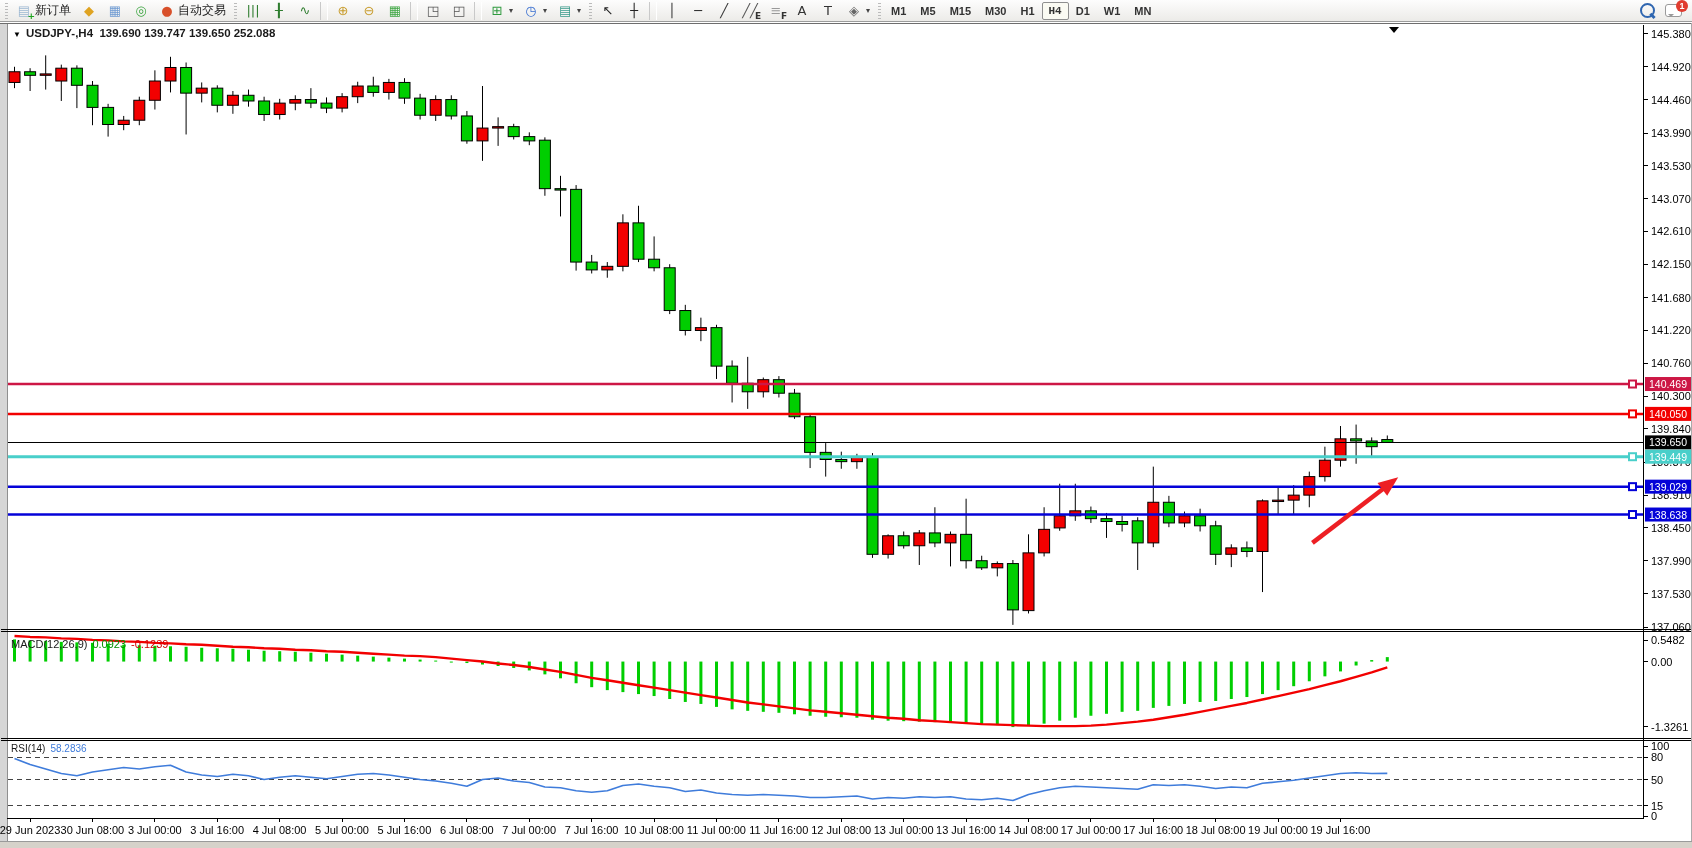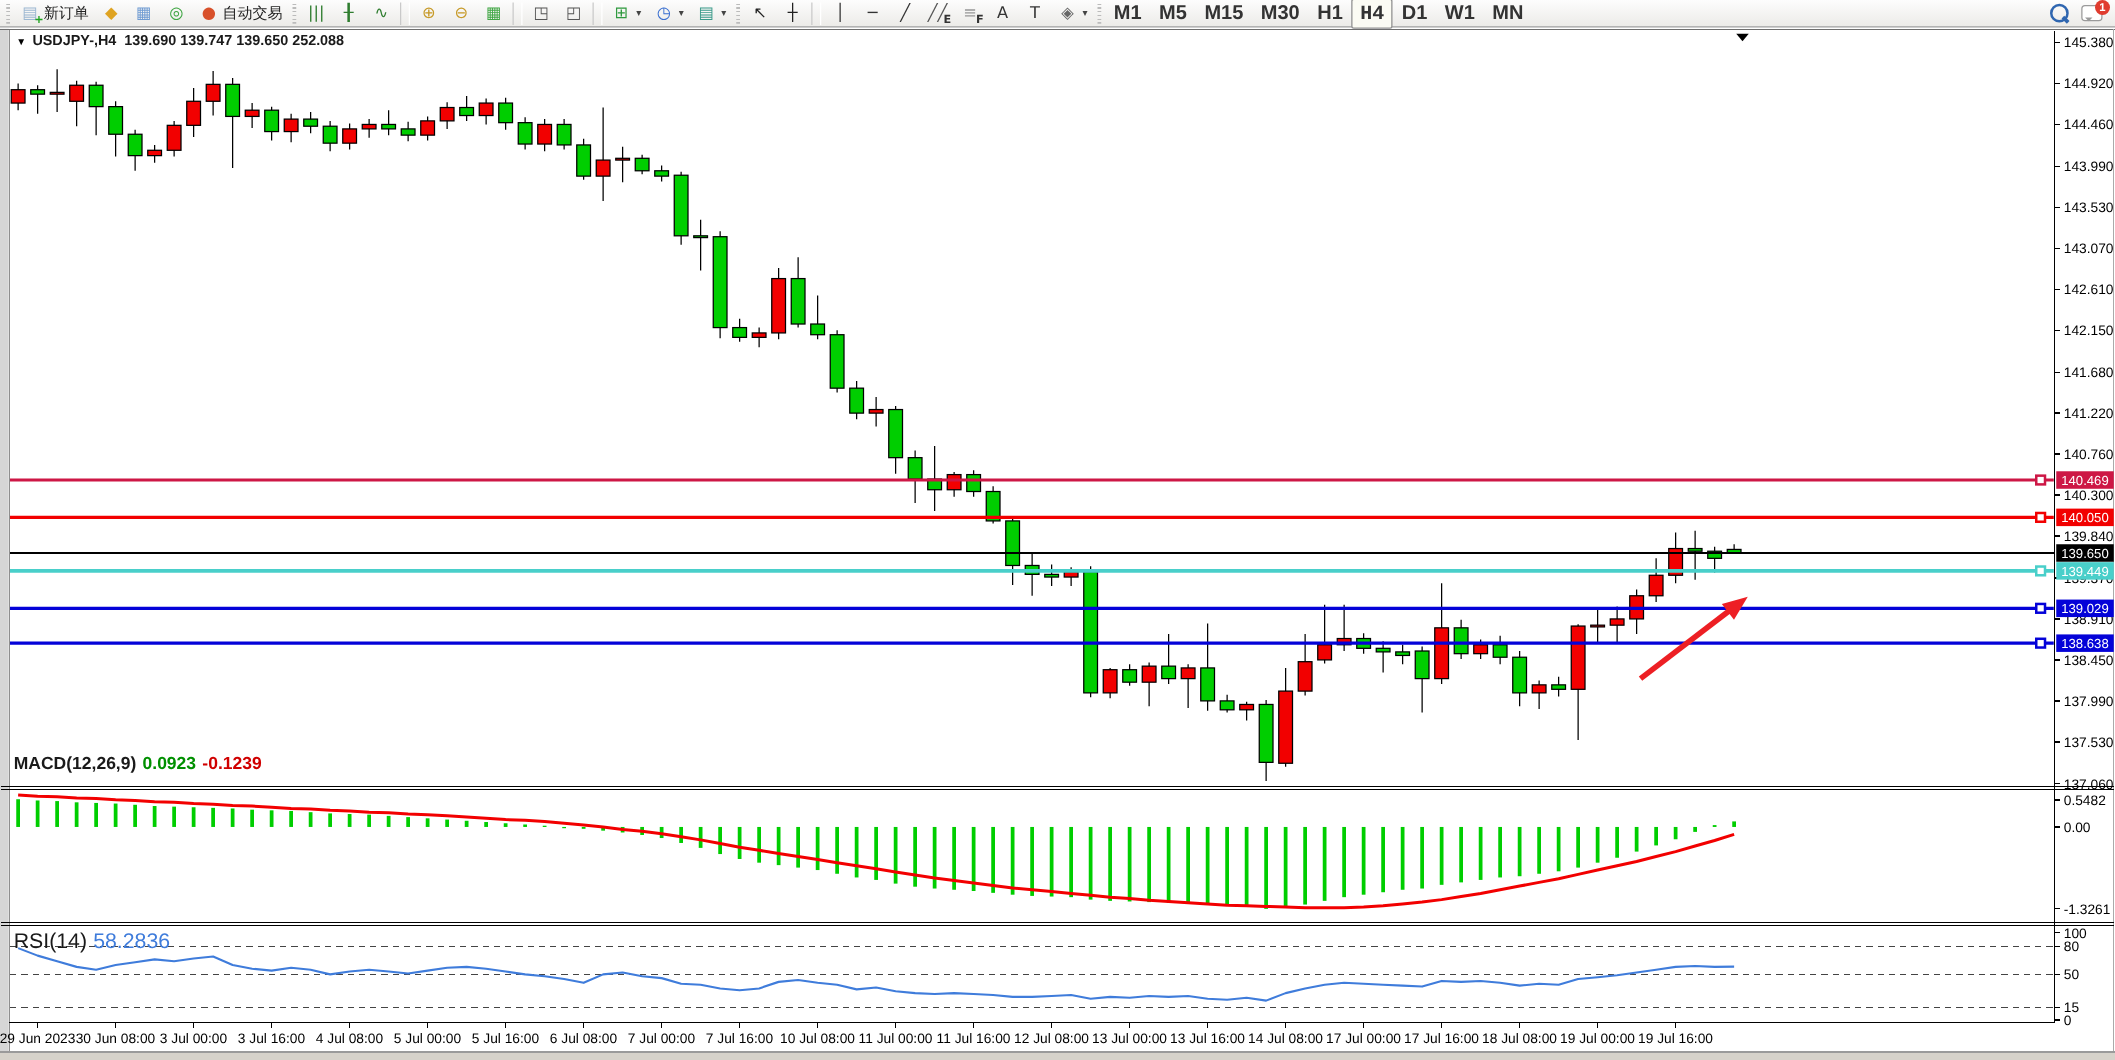--- a/index.html
+++ b/index.html
@@ -13,36 +13,36 @@
     border:1px solid transparent;border-radius:2px;cursor:default;white-space:nowrap;}
   .tb-ico{position:relative;width:16px;height:16px;line-height:16px;text-align:center;
     font-size:13px;font-family:"DejaVu Sans","DejaVu Sans Mono",sans-serif;}
   .tb-ovl{position:absolute;right:-3px;bottom:-2px;font-size:9px;font-weight:bold;line-height:9px;}
   .tb-label{font-size:12px;color:#222;text-align:right;}
   .tb-dd{font-size:8px;color:#444;margin-left:1px;}
   .tb-sep{width:6px;height:18px;margin:0 2px;
     border-left:1px solid #c9c9c9;border-right:1px solid #fff;}
   .tb-grip{width:5px;height:16px;margin:0 3px;
     background:repeating-linear-gradient(#bbb 0 1px,transparent 1px 3px);width:3px;}
-  .tb-tf{font-size:16px;font-weight:bold;color:#333;padding:2px 6px;margin:0;border:1px solid transparent;border-radius:2px;}
+  .tb-tf{font-size:11px;font-weight:bold;color:#333;padding:2px 6px;margin:0;border:1px solid transparent;border-radius:2px;}
   .tb-tf.active{background:#fbfbf3;border:1px solid #8f8f8f;font-family:Liberation Mono, monospace;}
   .tb-spacer{flex:1;}
   .magnifier{width:11px;height:11px;border:2px solid #2f66b0;border-radius:50%;position:relative;margin-right:4px;}
   .magnifier::after{content:"";position:absolute;width:2.5px;height:6px;background:#2f66b0;
     left:9px;top:8px;transform:rotate(-45deg);}
   .chat-bubble{width:15px;height:11px;border:1.5px solid #9a9a9a;border-radius:3px;position:relative;background:#fff;margin:0 8px 0 6px;}
   .chat-bubble::after{content:"";position:absolute;left:2px;bottom:-4px;border:3px solid transparent;border-top-color:#9a9a9a;}
   .chat-badge{position:absolute;right:-7px;top:-5px;width:12px;height:12px;border-radius:50%;
     background:#e03c2f;color:#fff;font-size:9px;font-weight:bold;text-align:center;line-height:12px;}
   
   .overlay{position:absolute;z-index:10;white-space:nowrap;}
   #symbol-title{left:13px;top:27px;font-size:11.5px;font-weight:bold;color:#1a1a1a;}
   #symbol-title .dd{font-size:8px;margin-right:5px;color:#000;}
-  #macd-label{left:11px;top:602px;font-size:14px;color:#1a1a1a;font-weight:bold;}
-  #rsi-label{left:11px;top:743px;font-size:17px;color:#1a1a1a;}
+  #macd-label{left:11px;top:638px;font-size:11px;color:#1a1a1a;}
+  #rsi-label{left:11px;top:743px;font-size:10px;color:#1a1a1a;}
   .val-green{color:#009000;margin-left:5px;}
   .val-red{color:#d00000;margin-left:5px;}
   .val-blue{color:#3f7cdb;margin-left:5px;}
   #chart-svg{position:absolute;left:0;top:0;z-index:1;}
 </style>
 </head>
 <body>
 
 <div id="toolbar">
     <div class="tb-grip"></div>

